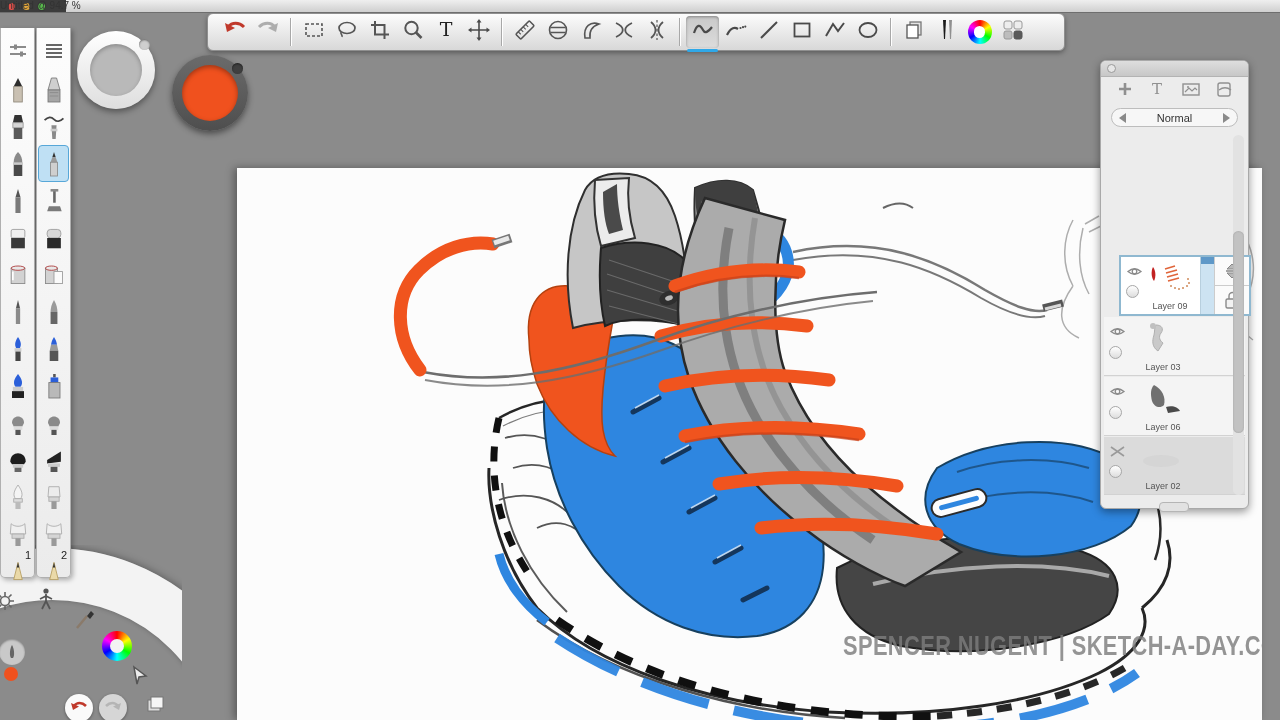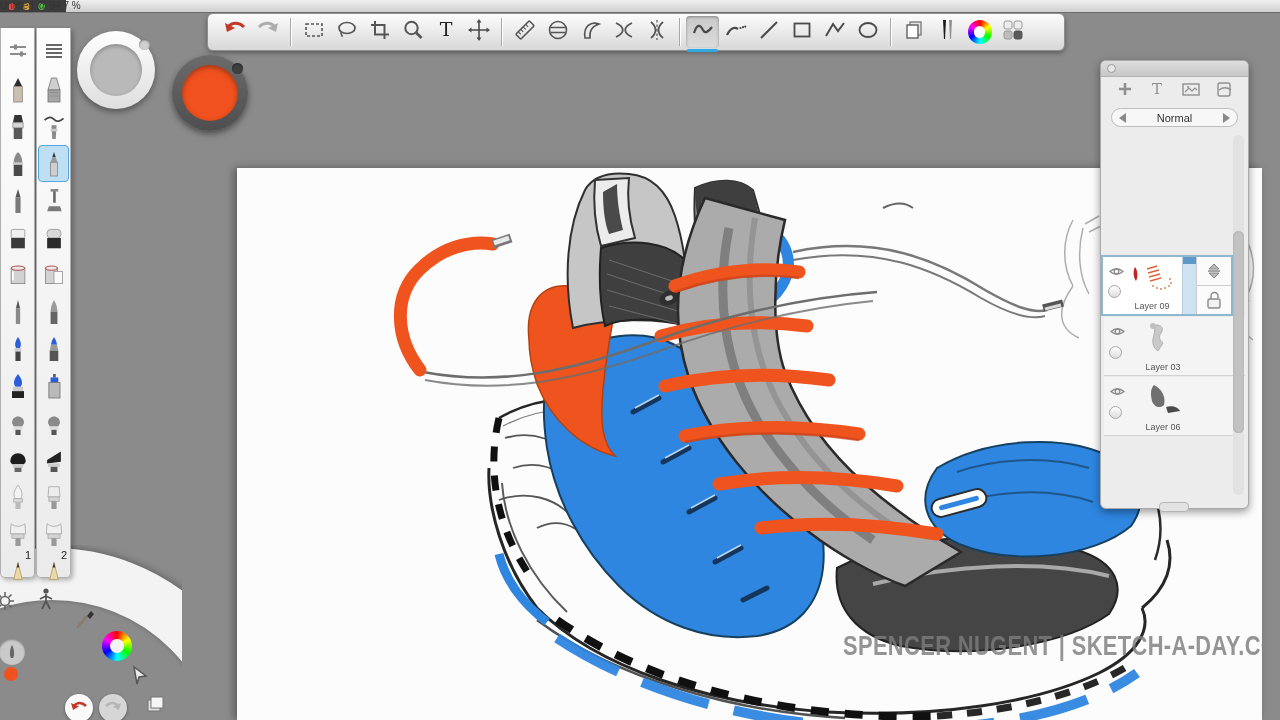--- a/index.html
+++ b/index.html
@@ -75,21 +75,21 @@
   .blend{position:absolute;left:10px;top:47px;width:127px;height:19px;background:#f7f7f7;
     border:1px solid #bdbdbd;border-radius:10px;display:flex;align-items:center;
     justify-content:space-between;padding:0 7px;box-sizing:border-box}
   .blend .lab{font-size:11px;color:#333}
   .arrL{width:0;height:0;border-top:5px solid transparent;border-bottom:5px solid transparent;
     border-right:7px solid #8a8a8a}
   .arrR{width:0;height:0;border-top:5px solid transparent;border-bottom:5px solid transparent;
     border-left:7px solid #8a8a8a}
   .lrow{position:absolute;left:3px;width:141px;height:59px;background:#F4F4F4;
     border-bottom:1px solid #d2d2d2;box-sizing:border-box}
-  .lrow.sel{left:0;width:132px;background:#fff;border:2px solid #8FB8D0;height:61px}
+  .lrow.sel{left:18px;width:132px;background:#fff;border:2px solid #8FB8D0;height:61px}
   .lrow.hid{background:#DBDBDB}
   .leye{position:absolute;left:5px;top:7px}
   .lradio{position:absolute;left:5px;bottom:16px;width:13px;height:13px;border-radius:50%;
     border:1.5px solid #a7a7a7;background:linear-gradient(#fff,#ddd);box-sizing:border-box}
   .lthumb{position:absolute;left:24px;top:2px;width:66px;height:40px}
   .llab{position:absolute;left:14px;bottom:3px;width:90px;text-align:center;
     font-size:9px;color:#555}
   .lslider{position:absolute;right:35px;top:0;bottom:0;width:13px;background:#CDE3F2;
     border-left:1px solid #b8cfde}
   .lslider .tag{position:absolute;left:0;top:0;width:13px;height:7px;background:#5E98C8}
@@ -780,20 +780,30 @@
           <circle cx="8.5" cy="6.5" r="2.3" fill="none" stroke="#8a8a8a" stroke-width="1.3"></circle>
         </svg></span>
     <span class="lradio"></span>
     <span class="lthumb"><svg width="66" height="40">
           <path d="M26 6 C34 10 38 18 36 26 C32 30 26 28 24 22 C22 14 23 9 26 6 Z" fill="#707070"></path>
           <path d="M38 28 C44 26 50 28 52 32 L40 34 Z" fill="#4a4a4a"></path>
         </svg></span>
     <span class="llab">Layer 06</span>
   </div>
 
+  <div class="lrow hid" style="top:376px;height:58px">
+    <span class="leye"><svg width="17" height="13">
+          <path d="M2 2 L15 11 M15 2 L2 11" stroke="#9a9a9a" stroke-width="1.6"></path>
+        </svg></span>
+    <span class="lradio"></span>
+    <span class="lthumb"><svg width="66" height="40">
+          <ellipse cx="33" cy="22" rx="18" ry="6" fill="#d0d0d0" opacity=".5"></ellipse>
+        </svg></span>
+    <span class="llab">Layer 02</span>
+  </div>
 
   <div class="scrolltrack">
     <span class="scrollthumb"></span>
   </div>
   <div class="resizetab"></div>
 </div>
 
 <div class="lagoon">
   <div class="lring"></div>
   <span class="lic" style="left:-8px;top:43px">

